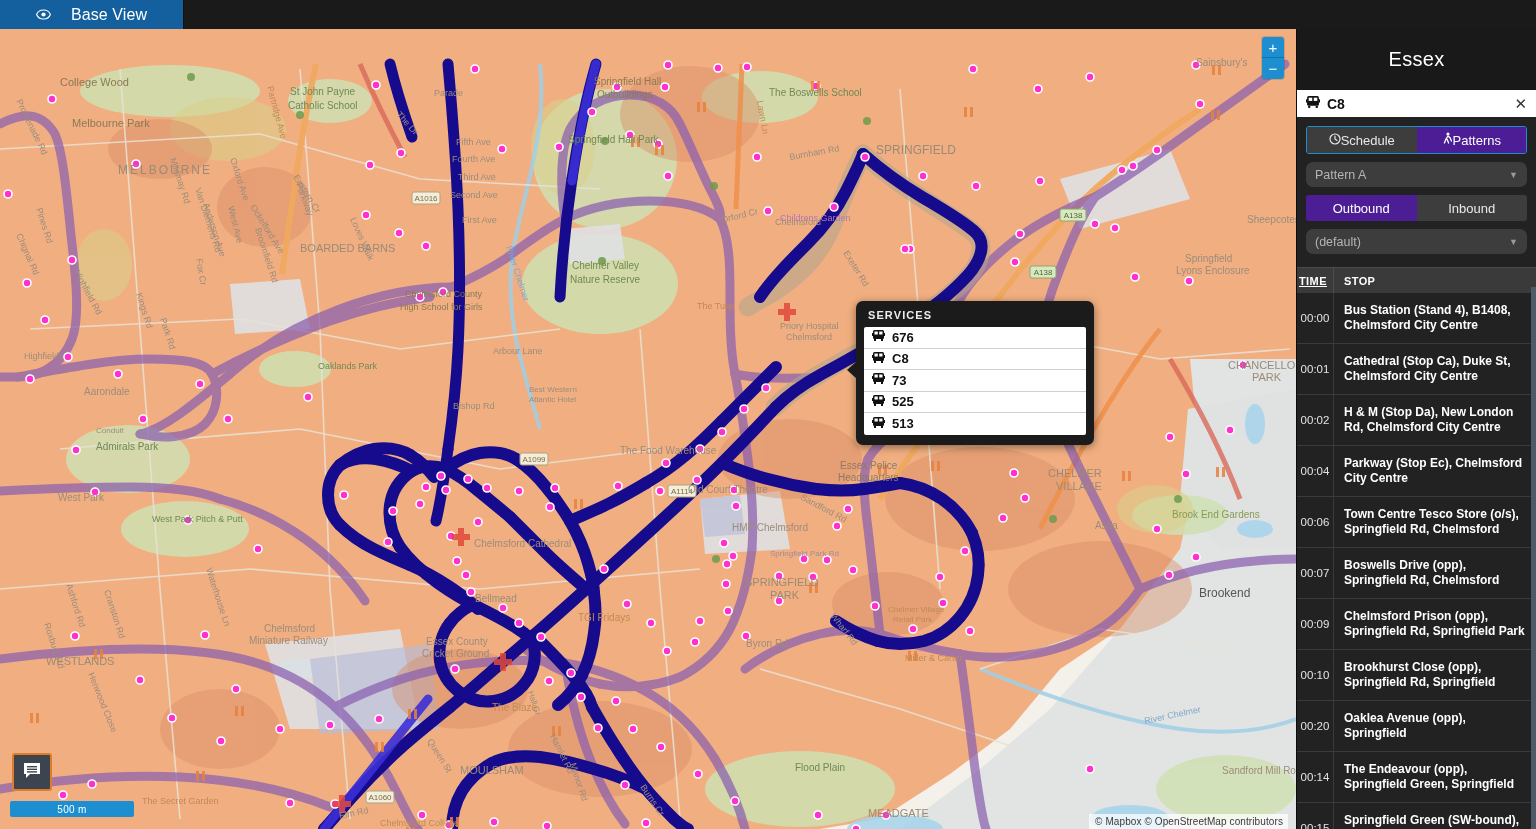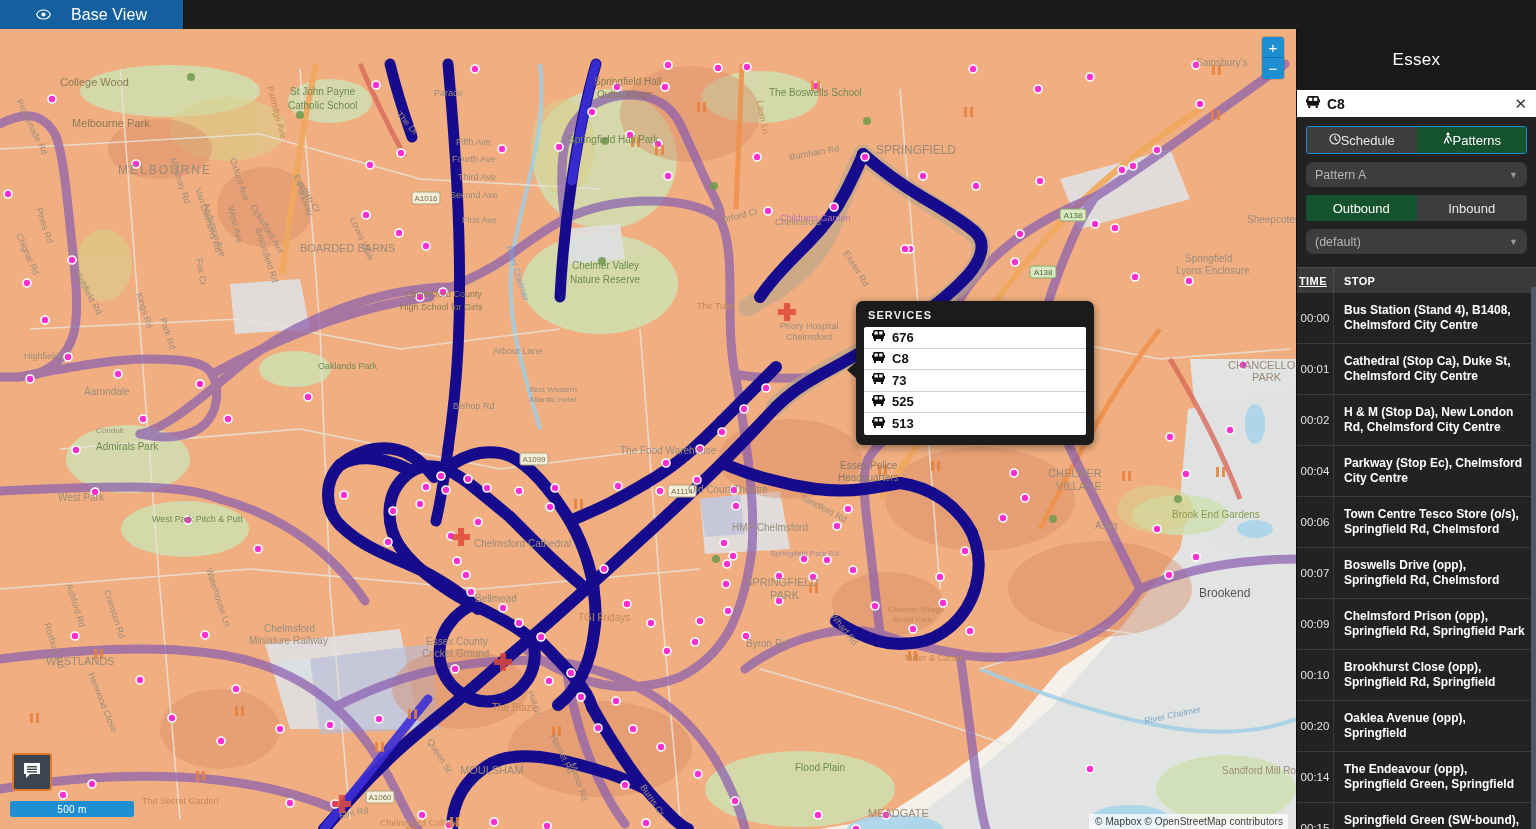--- a/index.html
+++ b/index.html
@@ -122,41 +122,41 @@
     width: 240px; height: 800px;
     background: #222222;
     display: flex; flex-direction: column;
     position: relative;
     border-left: 1px solid #0c0c0c;
   }
   .sb-title {
     height: 61px; min-height: 61px;
     background: #191919;
     display: flex; align-items: center; justify-content: center;
-    color: #ffffff; font-size: 17px; letter-spacing: .3px;
+    color: #ffffff; font-size: 20px; letter-spacing: .3px;
   }
   .sb-route {
     height: 27px; min-height: 27px;
     background: #ffffff;
     display: flex; align-items: center;
     padding: 0 9px 0 9px;
     color: #111; font-size: 14px; font-weight: bold;
     gap: 7px;
   }
   .sb-route .close { margin-left: auto; font-size: 15px; color: #333; cursor:pointer; font-weight: normal; }
   .sb-controls { padding: 9px 9px 5px 9px; background: #222; }
   .seg {
     display: flex; height: 26px; margin-bottom: 8px;
     border-radius: 3px; overflow: hidden;
   }
   .seg > div {
     flex: 1; display: flex; align-items: center; justify-content: center;
     font-size: 13px; cursor: pointer;
   }
-  .seg .on { background: #14532d; color: #fff; }
+  .seg .on { background: #4c1d95; color: #fff; }
   .seg .off { background: #3d3d3d; color: #e8e8e8; }
   .seg.outlined { border: 1px solid #1d8fd1; height: 28px; }
   .select {
     height: 25px; margin-bottom: 8px;
     background: #3d3d3d; border-radius: 7px;
     display: flex; align-items: center;
     padding: 0 9px;
     color: #b5b5b5; font-size: 12.5px;
     cursor: pointer;
   }

